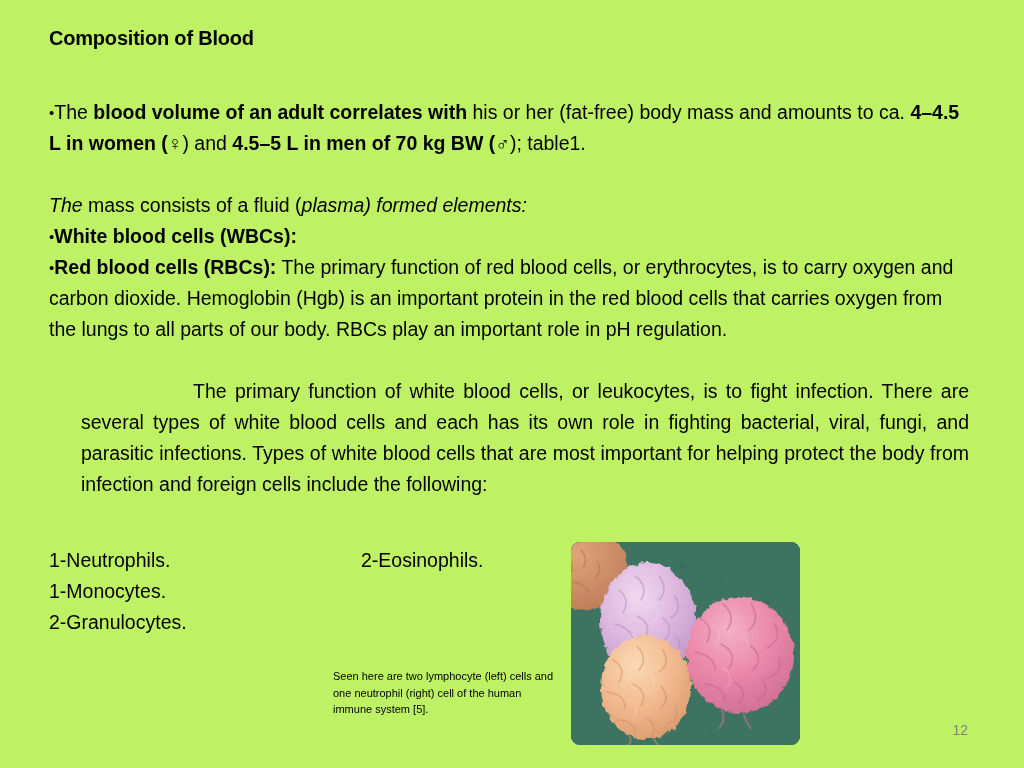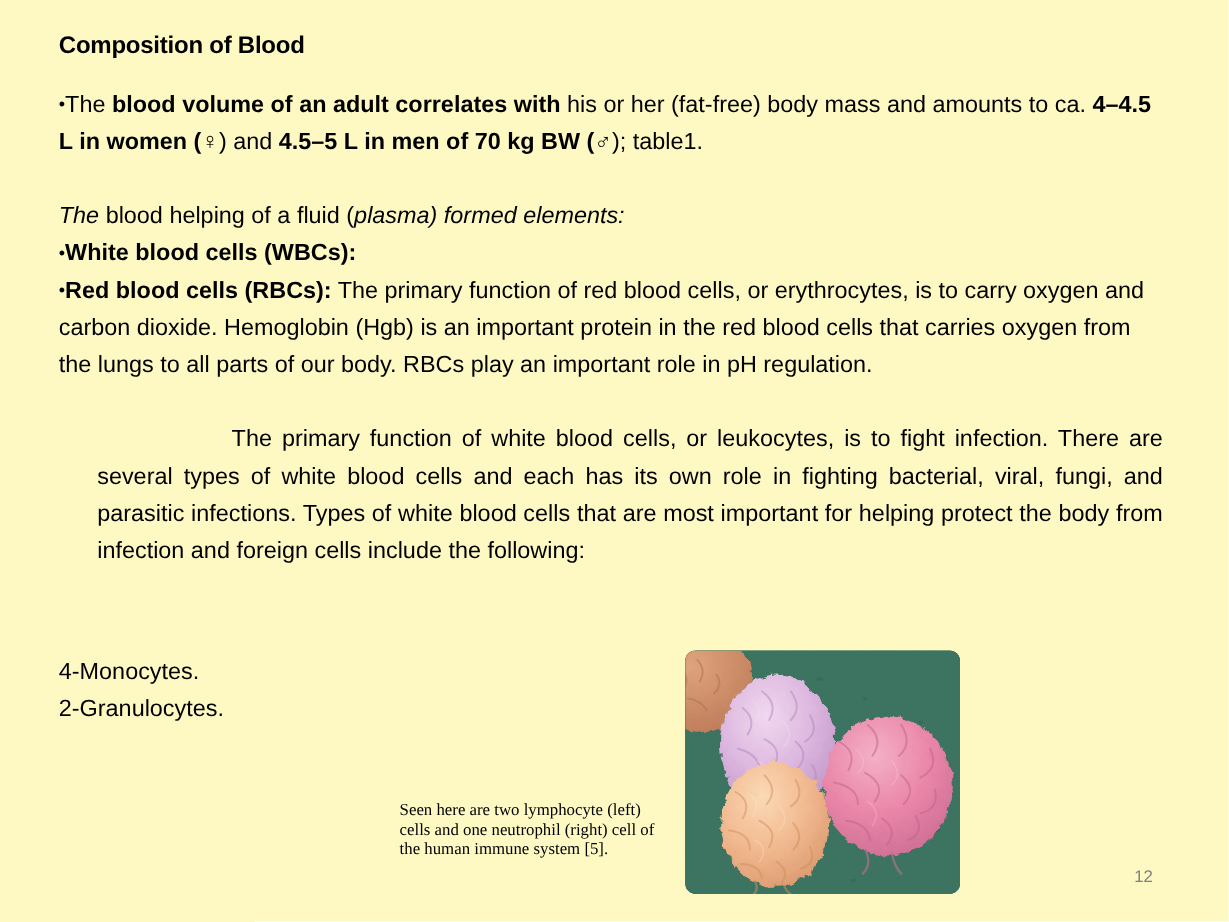--- a/index.html
+++ b/index.html
@@ -12,40 +12,40 @@
     height: 768px;
     position: relative;
     overflow: hidden;
     font-family: "Liberation Sans", sans-serif;
     color: #000000;
   }
 
   .slide {
     position: absolute;
     inset: 0;
-    background: #fef9c3;
+    background: #bef264;
   }
 
   
   .slide-title {
     position: absolute;
     left: 49px;
     top: 25px;
     font-size: 20px;
     font-weight: bold;
     letter-spacing: -0.2px;
     line-height: 26px;
     white-space: nowrap;
   }
 
   
   .body-block {
     position: absolute;
     left: 49px;
-    top: 72px;
+    top: 97px;
     width: 920px;
     font-size: 19.5px;
     line-height: 31px;
   }
 
   .para {
     margin: 0;
   }
   .para.spaced-after {
     margin-bottom: 31px;
@@ -105,70 +105,73 @@
     display: block;
     width: 229px;
     height: 203px;
   }
 
   .figure-caption {
     position: absolute;
     left: 333px;
     top: 668px;
     width: 225px;
-    font-size: 14px;
+    font-size: 11px;
     line-height: 16.5px;
     color: #000000;
-    font-family: Liberation Serif, serif;
   }
 
   
   .page-number {
     position: absolute;
     left: 938px;
     top: 722px;
     width: 30px;
-    text-align: center;
+    text-align: right;
     font-size: 14px;
     color: #808080;
   }
 </style>
 </head>
 <body>
 
 <div class="slide">
 
   <div class="slide-title">Composition of Blood</div>
 
   <div class="body-block">
 
     <p class="para spaced-after">
       <span class="bullet-char">•</span><span>The </span><b>blood volume of an adult correlates with</b><span> his or her (fat-free) body mass and amounts to ca. </span><b>4–4.5 L in women (♀</b><span>) and </span><b>4.5–5 L in men of 70 kg BW (♂</b><span>); table1.</span>
     </p>
 
     <p class="para">
-      <i>The</i><span> blood helping of a fluid (</span><i>plasma) formed elements:</i>
+      <i>The</i><span> mass consists of a fluid (</span><i>plasma) formed elements:</i>
     </p>
 
     <p class="para">
       <span class="bullet-char">•</span><b>White blood cells (WBCs):</b>
     </p>
 
     <p class="para spaced-after">
       <span class="bullet-char">•</span><b>Red blood cells (RBCs):</b><span> The primary function of red blood cells, or erythrocytes, is to carry oxygen and carbon dioxide. Hemoglobin (Hgb) is an important protein in the red blood cells that carries oxygen from the lungs to all parts of our body.  RBCs play an important role in pH regulation.</span>
     </p>
 
     <p class="para justify">
       <span class="indent-first">The primary function of white blood cells, or leukocytes, is to fight infection. There are several types of white blood cells and each has its own role in fighting bacterial, viral, fungi, and parasitic infections. Types of white blood cells that are most important for helping protect the body from infection and foreign cells include the following:</span>
     </p>
   </div>
 
   <div class="cell-list">
     <div class="cell-list-row">
-      <span class="cell-list-col second">4-Monocytes.</span>
+      <span class="cell-list-col">1-Neutrophils.</span>
+      <span class="cell-list-col second">2-Eosinophils.</span>
+    </div>
+    <div class="cell-list-row">
+      <span class="cell-list-col second">1-Monocytes.</span>
     </div>
     <div class="cell-list-row">
       <span class="cell-list-col">2-Granulocytes.</span>
       <span class="cell-list-col second"></span>
     </div>
   </div>
 
   <div class="figure">
     <svg viewBox="0 0 229 203" xmlns="http://www.w3.org/2000/svg">
       <defs>

